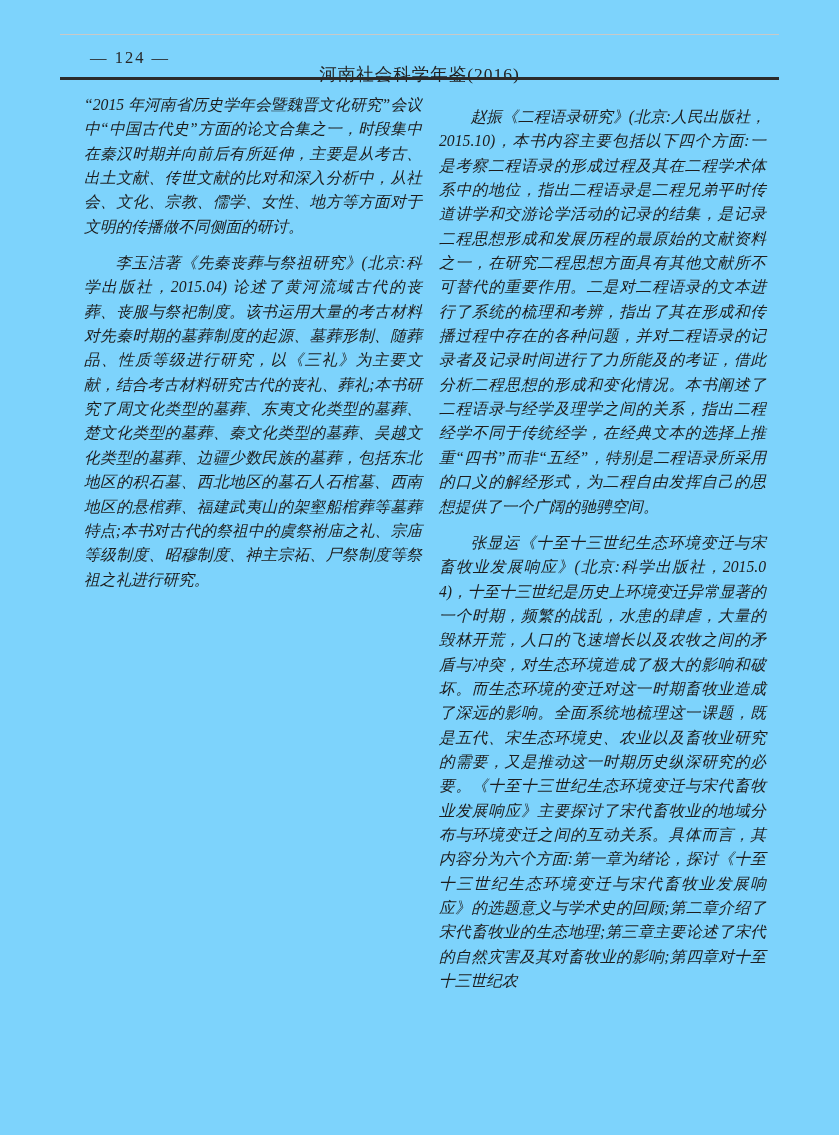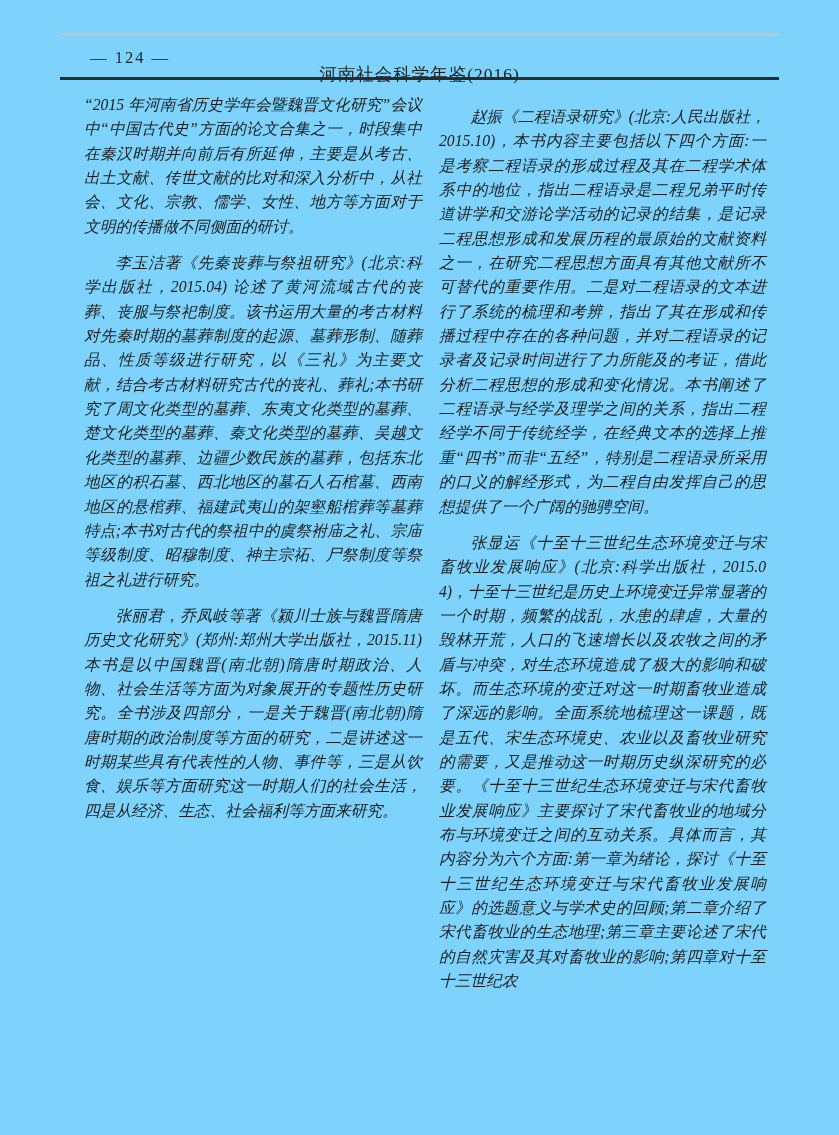--- a/index.html
+++ b/index.html
@@ -97,21 +97,20 @@
     <span class="header-title">河南社会科学年鉴(2016)</span>
   </div>
 
   <div class="header-rule"></div>
 
   <div class="content">
 
     <div class="column">
       <p class="para">“2015 年河南省历史学年会暨魏晋文化研究”会议中“中国古代史”方面的论文合集之一，时段集中在秦汉时期并向前后有所延伸，主要是从考古、出土文献、传世文献的比对和深入分析中，从社会、文化、宗教、儒学、女性、地方等方面对于文明的传播做不同侧面的研讨。</p>
       <p class="para indent">李玉洁著《先秦丧葬与祭祖研究》(北京:科学出版社，2015.04) 论述了黄河流域古代的丧葬、丧服与祭祀制度。该书运用大量的考古材料对先秦时期的墓葬制度的起源、墓葬形制、随葬品、性质等级进行研究，以《三礼》为主要文献，结合考古材料研究古代的丧礼、葬礼;本书研究了周文化类型的墓葬、东夷文化类型的墓葬、楚文化类型的墓葬、秦文化类型的墓葬、吴越文化类型的墓葬、边疆少数民族的墓葬，包括东北地区的积石墓、西北地区的墓石人石棺墓、西南地区的悬棺葬、福建武夷山的架壑船棺葬等墓葬特点;本书对古代的祭祖中的虞祭袝庙之礼、宗庙等级制度、昭穆制度、神主宗祏、尸祭制度等祭祖之礼进行研究。</p>
-      <p class="para indent">张丽君，乔凤岐等著《颍川士族与魏晋隋唐历史文化研究》(郑州:郑州大学出版社，2015.11)本书是以中国魏晋(南北朝)隋唐时期政治、人物、社会生活等方面为对象展开的专题性历史研究。全书涉及四部分，一是关于魏晋(南北朝)隋唐时期的政治制度等方面的研究，二是讲述这一时期某些具有代表性的人物、事件等，三是从饮食、娱乐等方面研究这一时期人们的社会生活，四是从经济、生态、社会福利等方面来研究。</p>
     </div>
 
     <div class="column">
       <p class="para indent">赵振《二程语录研究》(北京:人民出版社，2015.10)，本书内容主要包括以下四个方面:一是考察二程语录的形成过程及其在二程学术体系中的地位，指出二程语录是二程兄弟平时传道讲学和交游论学活动的记录的结集，是记录二程思想形成和发展历程的最原始的文献资料之一，在研究二程思想方面具有其他文献所不可替代的重要作用。二是对二程语录的文本进行了系统的梳理和考辨，指出了其在形成和传播过程中存在的各种问题，并对二程语录的记录者及记录时间进行了力所能及的考证，借此分析二程思想的形成和变化情况。本书阐述了二程语录与经学及理学之间的关系，指出二程经学不同于传统经学，在经典文本的选择上推重“四书”而非“五经”，特别是二程语录所采用的口义的解经形式，为二程自由发挥自己的思想提供了一个广阔的驰骋空间。</p>
       <p class="para indent">张显运《十至十三世纪生态环境变迁与宋畜牧业发展响应》(北京:科学出版社，2015.04)，十至十三世纪是历史上环境变迁异常显著的一个时期，频繁的战乱，水患的肆虐，大量的毁林开荒，人口的飞速增长以及农牧之间的矛盾与冲突，对生态环境造成了极大的影响和破坏。而生态环境的变迁对这一时期畜牧业造成了深远的影响。全面系统地梳理这一课题，既是五代、宋生态环境史、农业以及畜牧业研究的需要，又是推动这一时期历史纵深研究的必要。《十至十三世纪生态环境变迁与宋代畜牧业发展响应》主要探讨了宋代畜牧业的地域分布与环境变迁之间的互动关系。具体而言，其内容分为六个方面:第一章为绪论，探讨《十至十三世纪生态环境变迁与宋代畜牧业发展响应》的选题意义与学术史的回顾;第二章介绍了宋代畜牧业的生态地理;第三章主要论述了宋代的自然灾害及其对畜牧业的影响;第四章对十至十三世纪农</p>
     </div>
 
   </div>
 
 </div>

